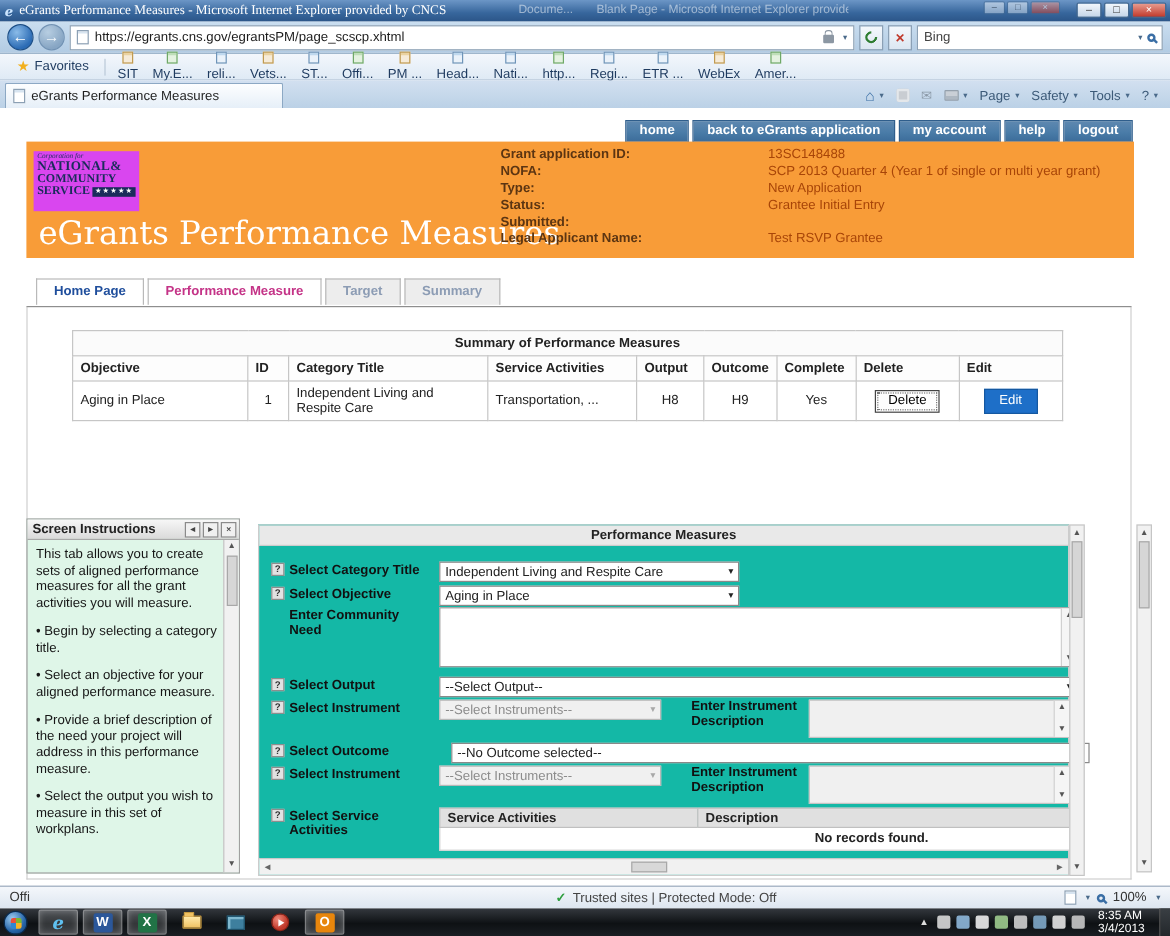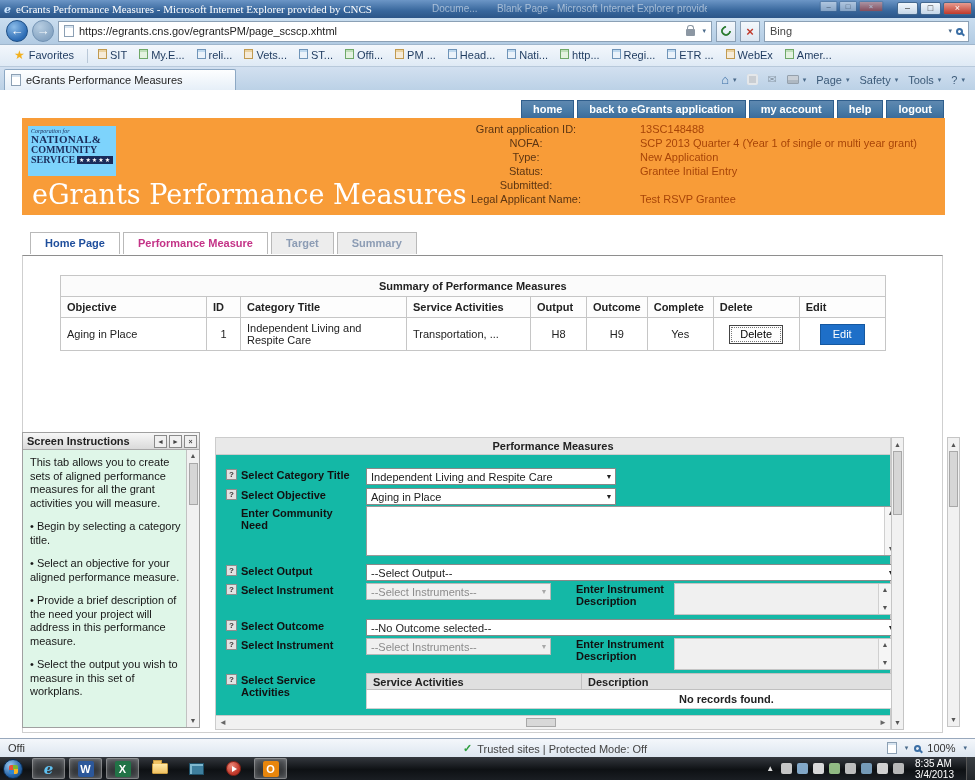--- a/index.html
+++ b/index.html
@@ -44,21 +44,21 @@
   .mag { width:7px; height:7px; border:2px solid #3A6EA5; border-radius:50%; position:relative; flex:0 0 7px;}
   .mag::after { content:""; position:absolute; width:5px; height:2px; background:#3A6EA5; transform:rotate(45deg); right:-4px; bottom:-2px; }
 
   
   .fav-row { position:absolute; top:45px; left:0; width:975px; height:22px;
     background:linear-gradient(#F3F7FC,#DFEAF5); border-bottom:1px solid #B8C9DB;
     display:flex; align-items:center; padding:0 5px; color:#1E3A5F; }
   .fav-btn { display:flex; align-items:center; gap:4px; padding:1px 8px 2px; border:1px solid transparent; }
   .star-icon { color:#F2B01E; font-size:12px; }
   .fav-sep { width:1px; height:14px; background:#B9C8D8; margin:0 4px; }
-  .fav-item { display:flex; gap:3px; padding:1px 6px 2px; white-space:nowrap; }
+  .fav-item { display:flex; align-items:center; gap:3px; padding:1px 6px 2px; white-space:nowrap;flex-direction:column; }
   .fav-ico { width:9px; height:10px; background:#EAF2FA; border:1px solid #6F94B8; box-shadow:inset 0 2px 0 #BED8EE; }
   .fav-item:nth-of-type(3n) .fav-ico { background:#F6EBD8; border-color:#C09A50; box-shadow:inset 0 2px 0 #EAD2A0; }
   .fav-item:nth-of-type(4n) .fav-ico { background:#E4F2E0; border-color:#6FA868; box-shadow:inset 0 2px 0 #BEDEB8; }
 
   
   .tabstrip { position:absolute; top:67px; left:0; width:975px; height:23px;
     background:linear-gradient(#D2E0F0,#BBD1E6); display:flex; align-items:flex-end; padding:0 4px; }
   .ie-tab { width:232px; height:21px; background:linear-gradient(#FDFEFF,#E6EFF8);
     border:1px solid #8CA8C4; border-bottom:none; border-radius:2px 2px 0 0;
     display:flex; align-items:center; gap:5px; padding:0 6px; color:#1F1F1F; }
@@ -70,32 +70,32 @@
   .mail-glyph { font-size:11px; color:#8C9AA8; }
 
   
   .viewport { position:absolute; top:90px; left:0; width:975px; height:648px; background:#fff; }
 
   .topnav { position:absolute; top:10px; right:31px; display:flex; gap:3px; }
   .topnav-btn { background:linear-gradient(#5E88B0, var(--nav-blue) 55%, #3C6C9A);
     border:1px solid #2F5E8C; color:#fff; font-weight:bold; font-size:11px; padding:2px 11px 3px; white-space:nowrap; }
 
   .banner { position:absolute; top:28px; left:22px; width:923px; height:97px; background:var(--banner-orange); }
-  .logo { position:absolute; top:8px; left:6px; width:88px; height:50px; background:#7dd3fc; color:#1A2C5B; padding:2px 3px; line-height:1; }
+  .logo { position:absolute; top:8px; left:6px; width:88px; height:50px; background:#d946ef; color:#1A2C5B; padding:2px 3px; line-height:1; }
   .logo-l1 { font-size:6px; font-style:italic; font-family:"Liberation Serif", serif; }
   .logo-l2 { font-size:11px; font-weight:bold; font-family:"Liberation Serif", serif; letter-spacing:.3px; }
   .logo-l3 { font-size:10px; font-weight:bold; font-family:"Liberation Serif", serif; }
   .logo-l4 { display:flex; align-items:center; gap:2px; }
   .logo-l4 .svc { font-size:10px; font-weight:bold; font-family:"Liberation Serif", serif; }
   .logo-stars { background:#1A2C5B; color:#fff; font-size:6px; padding:1px 2px; letter-spacing:1px; }
   .banner-title { position:absolute; left:10px; bottom:5px; color:#fff;
     font-family:"DejaVu Serif", serif; font-size:27px; white-space:nowrap; }
   .banner-fields { position:absolute; top:5px; left:395px; display:grid;
     grid-template-columns:218px auto; column-gap:5px; row-gap:1px; font-size:11px; line-height:13px; }
-  .bf-label { text-align:center; font-weight:normal; color:var(--banner-label-brown); white-space:nowrap; }
+  .bf-label { text-align:left; font-weight:bold; color:var(--banner-label-brown); white-space:nowrap; }
   .bf-value { color:var(--banner-value-red); white-space:nowrap; }
 
   .page-tabs { position:absolute; top:142px; left:30px; display:flex; gap:3px; }
   .ptab { padding:4px 14px 5px; border:1px solid #B9B9B9; border-bottom:none; font-weight:bold;
     background:#EDEDED; color:var(--muted-tab-gray); }
   .ptab.link { background:#fff; color:var(--link-tab-blue); }
   .ptab.active { background:#fff; color:var(--active-tab-pink); }
 
   .content-frame { position:absolute; top:165px; left:22px; width:921px; height:478px;
     border:1px solid #CFCFCF; border-top:1px solid #8E8E8E; }
@@ -511,21 +511,21 @@
                 <span class="arr">▼</span>
               </span>
           </span>
         </div>
 
         <div class="frow" style="top:164px;">
           <span class="flabel">
               <span class="qicon">?</span>
               <span>Select Outcome</span>
             </span>
-          <span class="sel" style="left:140px;width:532px;">
+          <span class="sel" style="left:150px;width:532px;">
             <span class="sel-text">--No Outcome selected--</span>
               <span class="sel-arrow">▼</span>
           </span>
         </div>
 
         <div class="frow" style="top:183px;height:34px;">
           <span class="flabel">
               <span class="qicon">?</span>
               <span>Select Instrument</span>
             </span>

